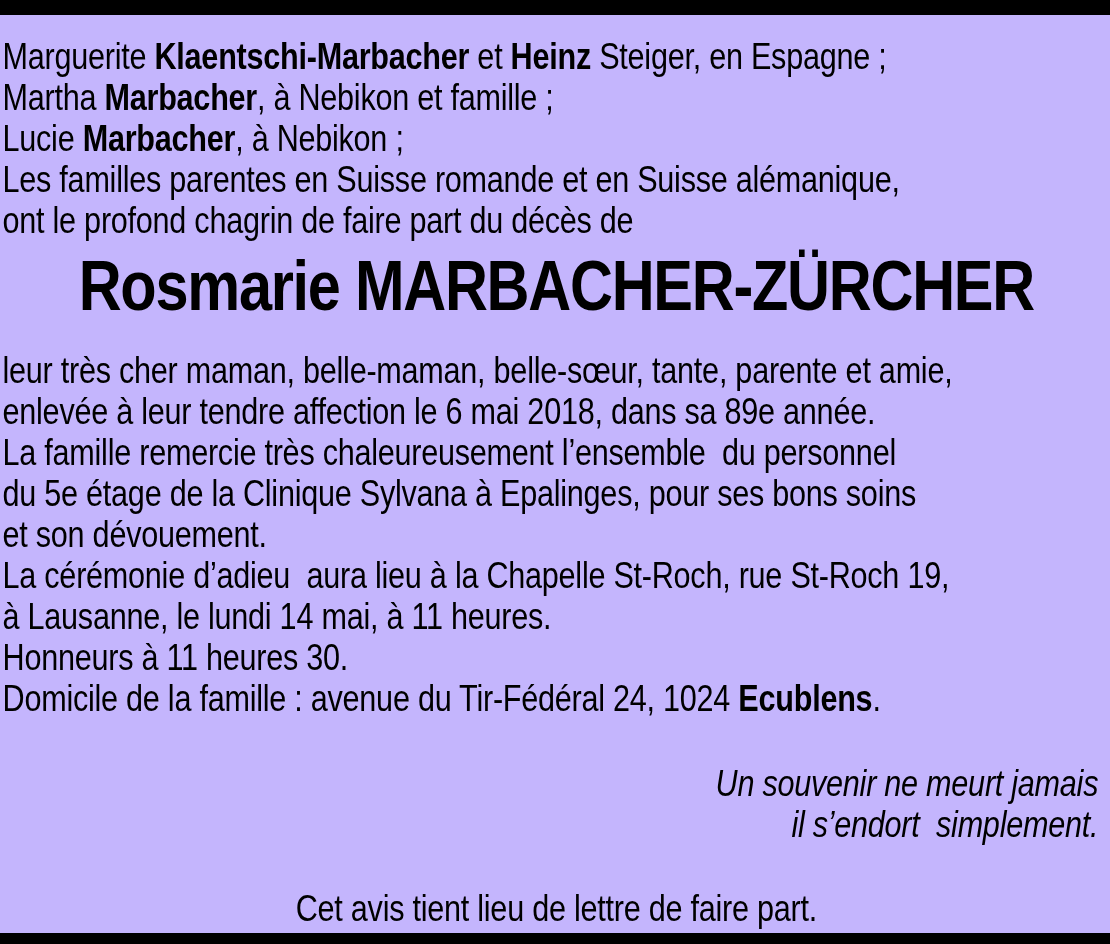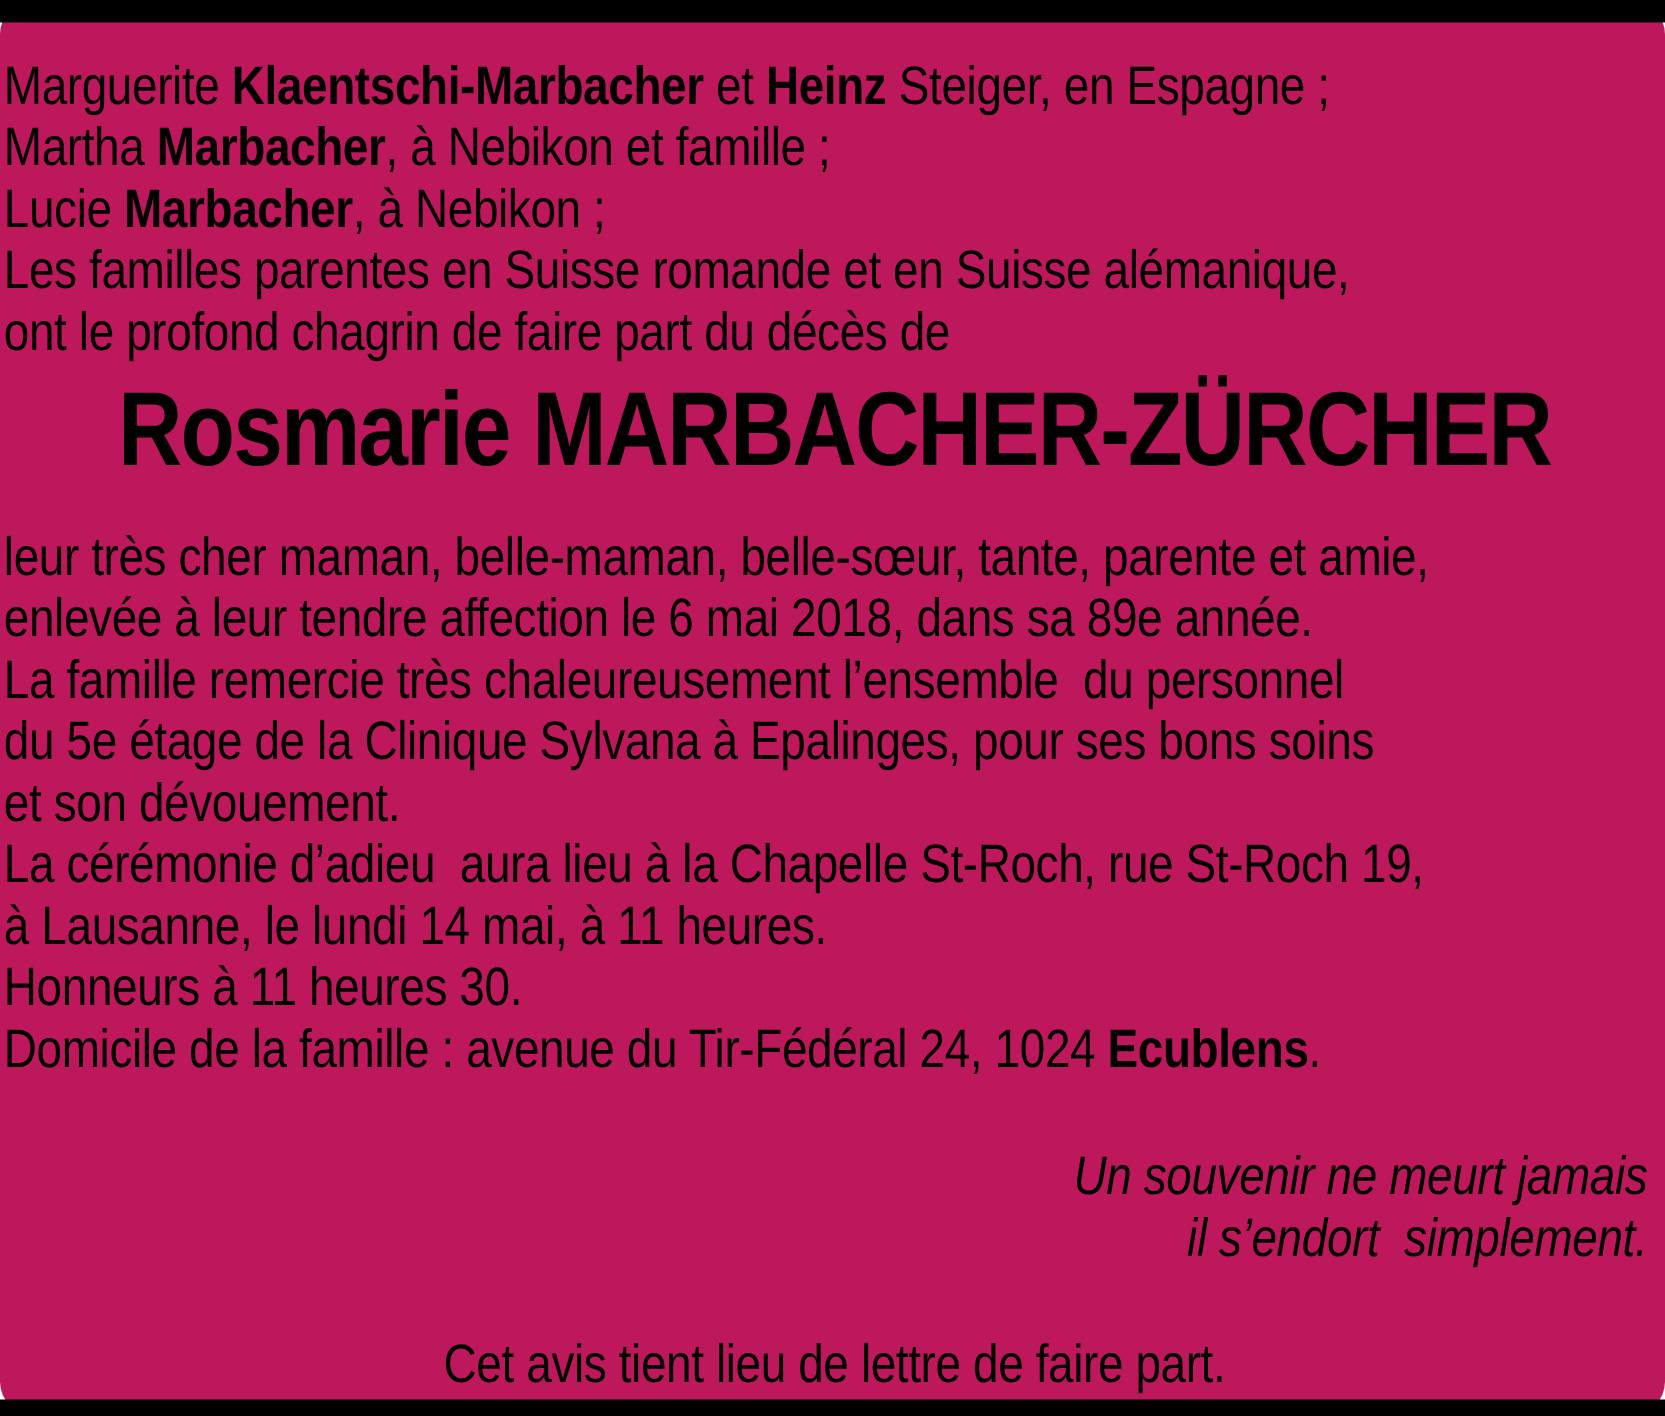--- a/index.html
+++ b/index.html
@@ -7,22 +7,21 @@
   body {
     background: #ffffff;
     color: #000000;
     font-family: "Liberation Sans", sans-serif;
     overflow: hidden;
   }
   .page {
     position: relative;
     width: 1110px;
     height: 944px;
-    background: #be185d;
-    border-radius: 23px;
+    background: #c4b5fd;
   }
   .rule {
     position: absolute;
     left: 0;
     width: 1110px;
     background: #000000;
   }
   .rule-top { top: 0; height: 15px; }
   .rule-bottom { bottom: 0; height: 11px; }
   

